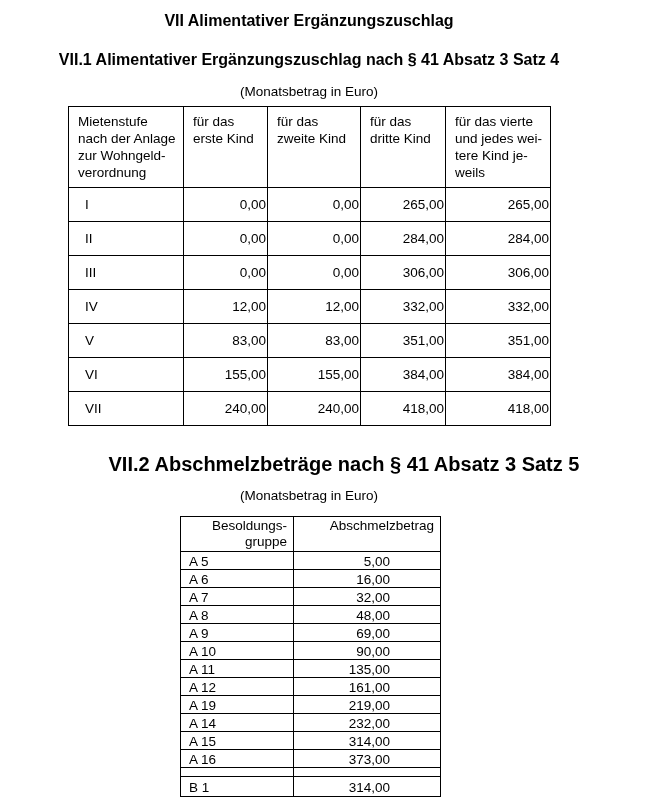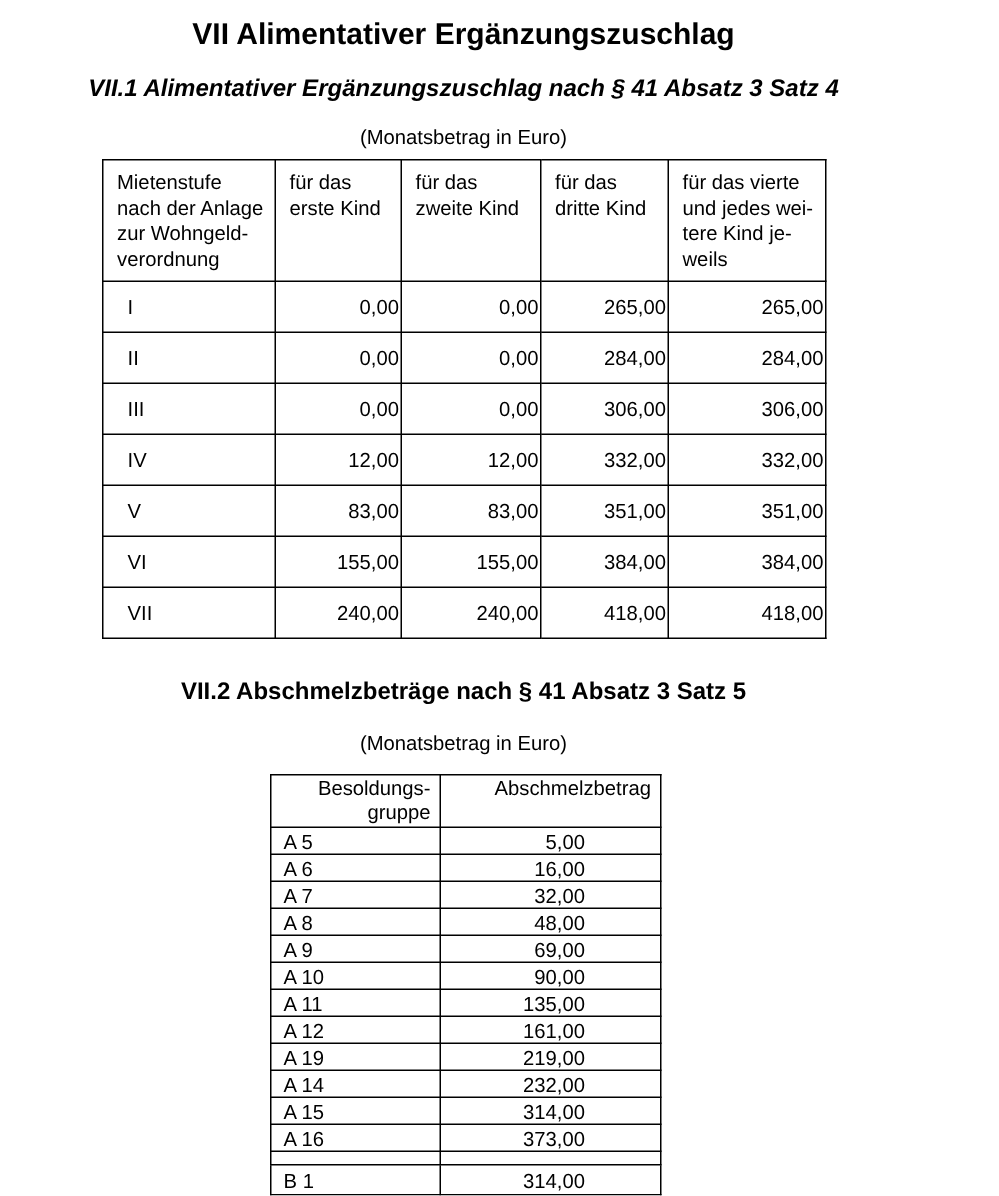--- a/index.html
+++ b/index.html
@@ -16,24 +16,24 @@
     overflow: hidden;
   }
   
   .centerblock {
     position: absolute;
     left: 0;
     width: 618px;
     text-align: center;
     white-space: nowrap;
   }
-  .doc-title   { top: 12px; font-size: 20px; font-weight: bold; }
-  .sec1-head   { top: 51px; font-size: 16px; font-weight: bold; font-style: italic; }
+  .doc-title   { top: 12px; font-size: 16px; font-weight: bold; }
+  .sec1-head   { top: 51px; font-size: 16px; font-weight: bold; }
   .sec1-cap    { top: 84px; font-size: 13.5px; }
-  .sec2-head   { top: 453px; font-size: 16px; font-weight: bold; }
+  .sec2-head   { top: 453px; font-size: 20px; font-weight: bold; margin-left: 35px; }
   .sec2-cap    { top: 488px; font-size: 13.5px; }
 
   table {
     border-collapse: collapse;
     table-layout: fixed;
     font-size: 13.5px;
   }
   td, th {
     border: 1px solid #000;
     font-weight: normal;

